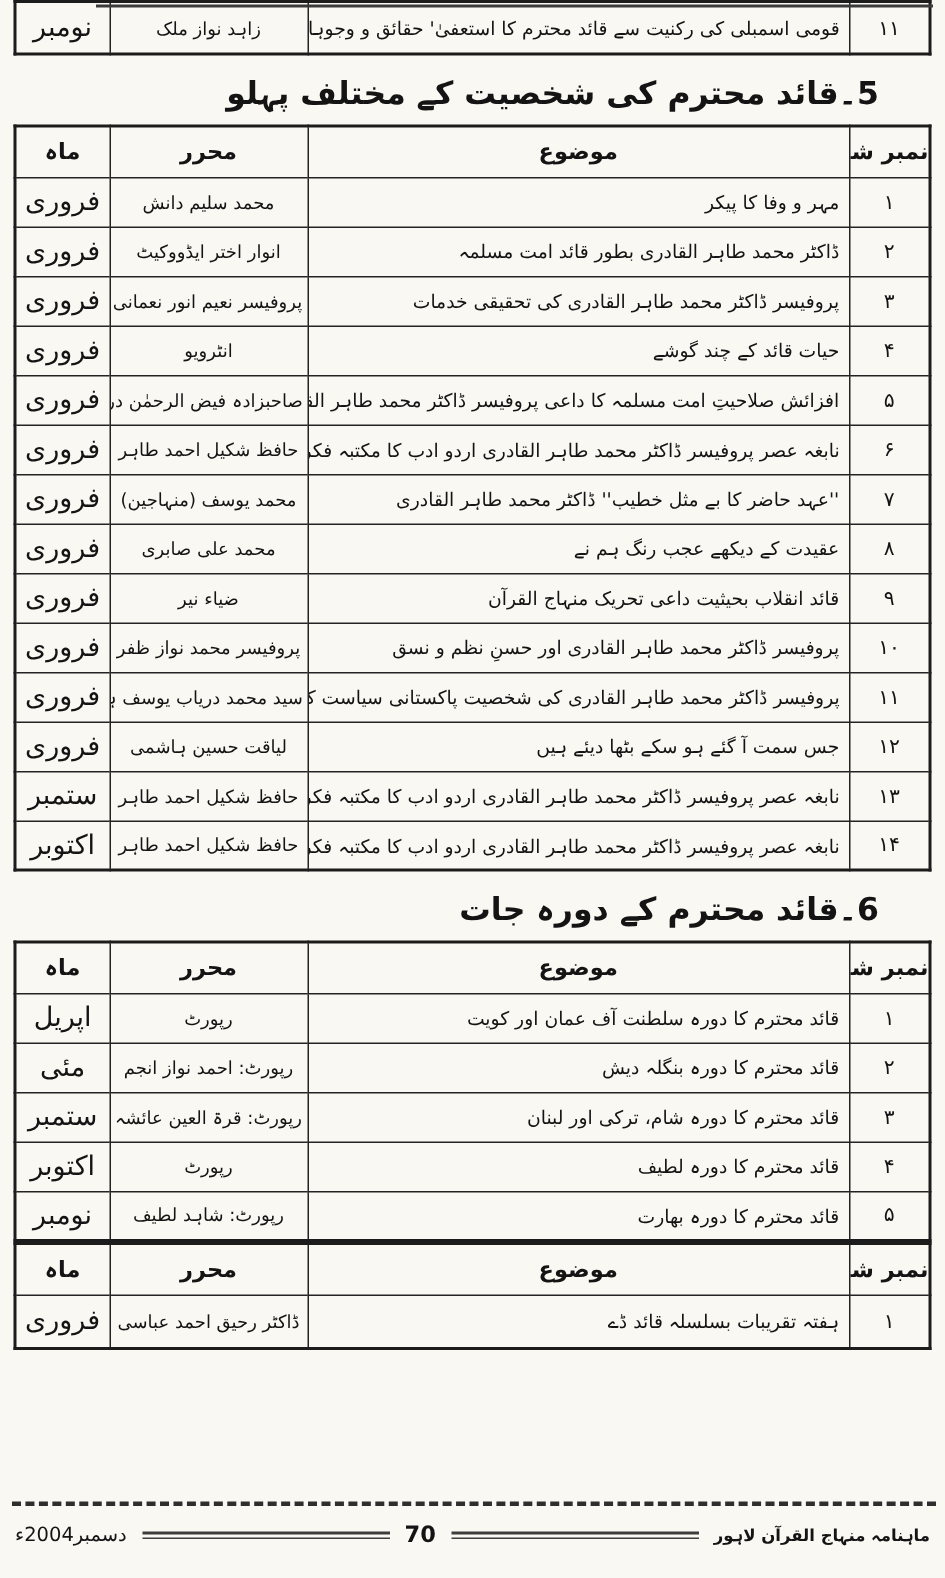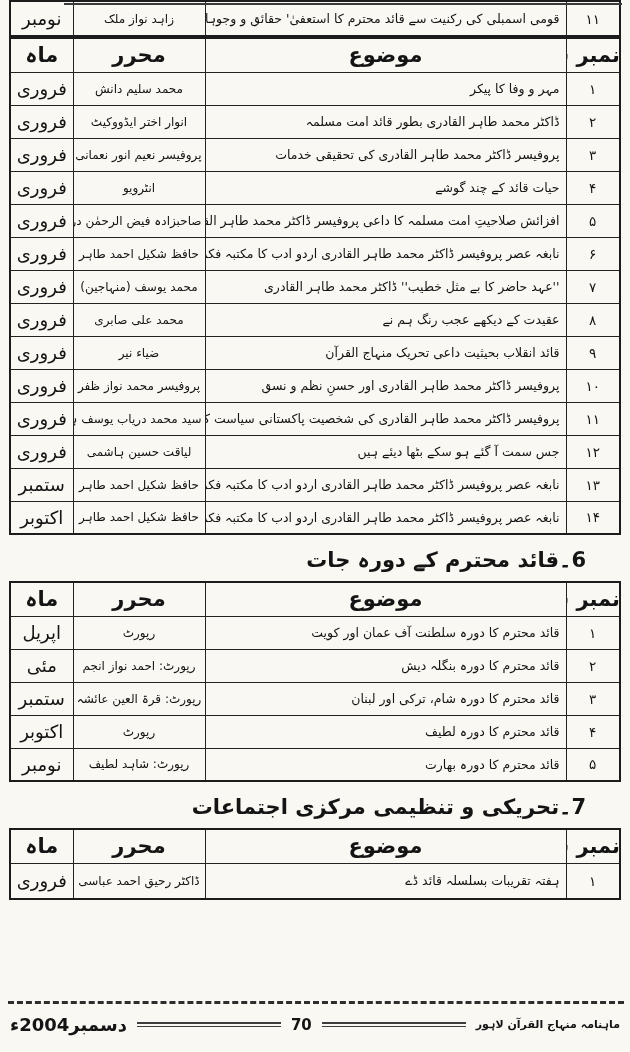--- a/index.html
+++ b/index.html
@@ -31,21 +31,21 @@
     overflow: hidden;
     white-space: nowrap;
     vertical-align: middle;
   }
   .col-serial { width: 54px; }
   .col-topic  { width: 361px; }
   .col-writer { width: 132px; }
   .col-month  { width: 63px; }
 
   .toc-table th {
-    height: 34px; font-size: 21px; font-weight: bold; text-align: center; margin-left: 33px;
+    height: 34px; font-size: 15px; font-weight: bold; text-align: center; margin-left: 33px;
   }
   .toc-table td { height: 33px; font-size: 13px; text-align: center; }
   .toc-table td.cell-topic {
     text-align: right; padding-right: 6px; font-size: 12.5px;
   }
   .toc-table td.cell-writer { font-size: 12px; padding: 0 3px; }
   .toc-table td.cell-month  { font-size: 18px; }
   .toc-table td.cell-serial { font-size: 13.5px; }
 
   .top-fragment { margin-top: 10px; }
@@ -64,21 +64,21 @@
   .footer-rule {
     position: absolute; top: 1001px; right: 6px; width: 616px;
     border-top: 3px dashed #2e2e2e;
   }
   .footer {
     position: absolute; top: 1014px; left: 0; width: 630px;
     direction: ltr;
     display: flex; align-items: center;
     padding: 0 10px; gap: 10px;
   }
-  .footer-date { font-size: 18px; font-weight: bold; white-space: nowrap; }
+  .footer-date { font-size: 13px; font-weight: normal; white-space: nowrap; }
   .footer-page { font-size: 15px; font-weight: bold; }
   .footer-mag  { font-size: 11px; font-weight: bold; white-space: nowrap; direction: rtl; }
   .dline {
     flex: 1; height: 5px;
     border-top: 2px solid #3d3d3d;
     border-bottom: 1.5px solid #3d3d3d;
   }
 </style>
 </head>
 <body>
@@ -97,20 +97,21 @@
     <tbody>
       <tr>
         <td class="cell-serial">۱۱</td>
         <td class="cell-topic">قومی اسمبلی کی رکنیت سے قائد محترم کا استعفیٰ' حقائق و وجوہات</td>
         <td class="cell-writer">زاہد نواز ملک</td>
         <td class="cell-month">نومبر</td>
       </tr>
     </tbody>
   </table>
 
+  <div class="section-heading">5۔قائد محترم کی شخصیت کے مختلف پہلو</div>
   <table class="toc-table">
     <colgroup>
         <col class="col-serial">
         <col class="col-topic">
         <col class="col-writer">
         <col class="col-month">
       </colgroup>
     <thead>
       <tr>
         <th>نمبر شمار</th>
@@ -250,21 +251,20 @@
         </tr>
         <tr>
           <td class="cell-serial">۵</td>
           <td class="cell-topic">قائد محترم کا دورہ بھارت</td>
           <td class="cell-writer">رپورٹ: شاہد لطیف</td>
           <td class="cell-month">نومبر</td>
         </tr>
       </tbody>
   </table>
 
-  <div class="section-heading">7۔تحریکی و تنظیمی مرکزی اجتماعات</div>
   <table class="toc-table tall-rows">
     <colgroup>
         <col class="col-serial">
         <col class="col-topic">
         <col class="col-writer">
         <col class="col-month">
       </colgroup>
     <thead>
       <tr>
         <th>نمبر شمار</th>

